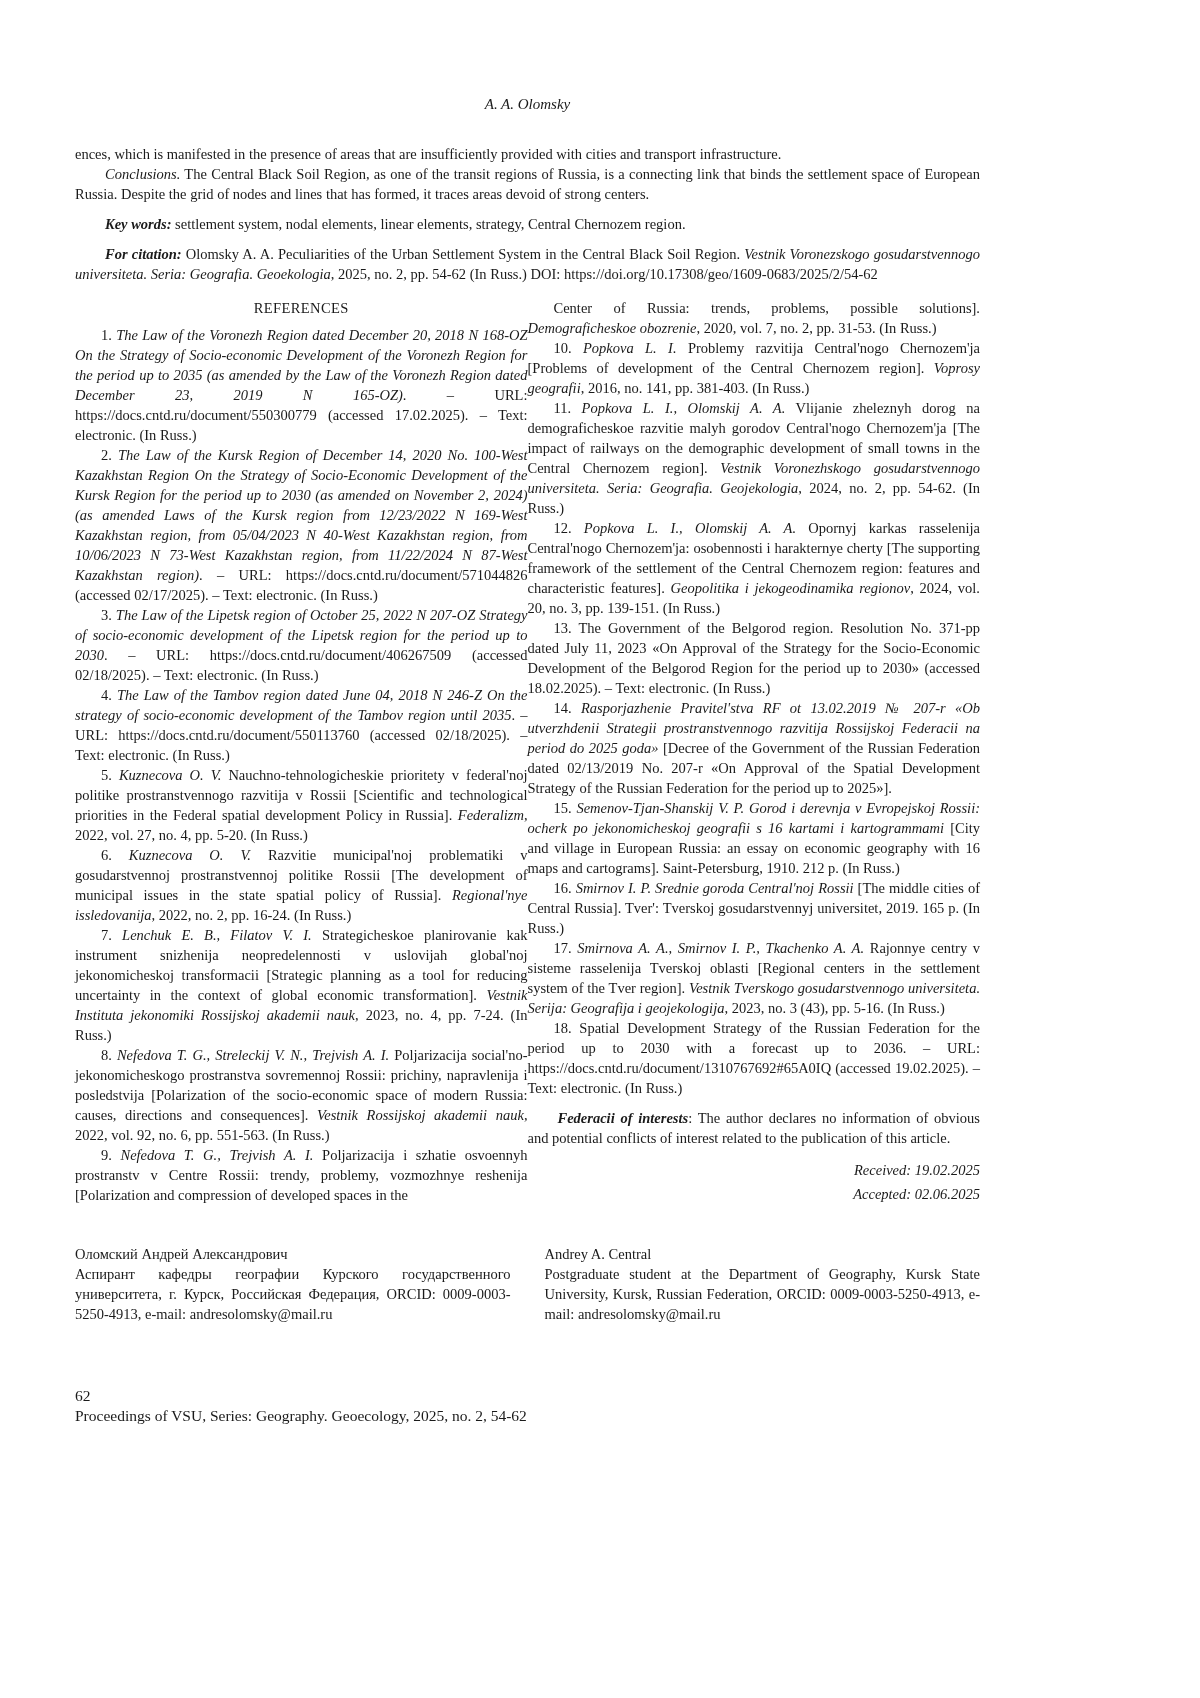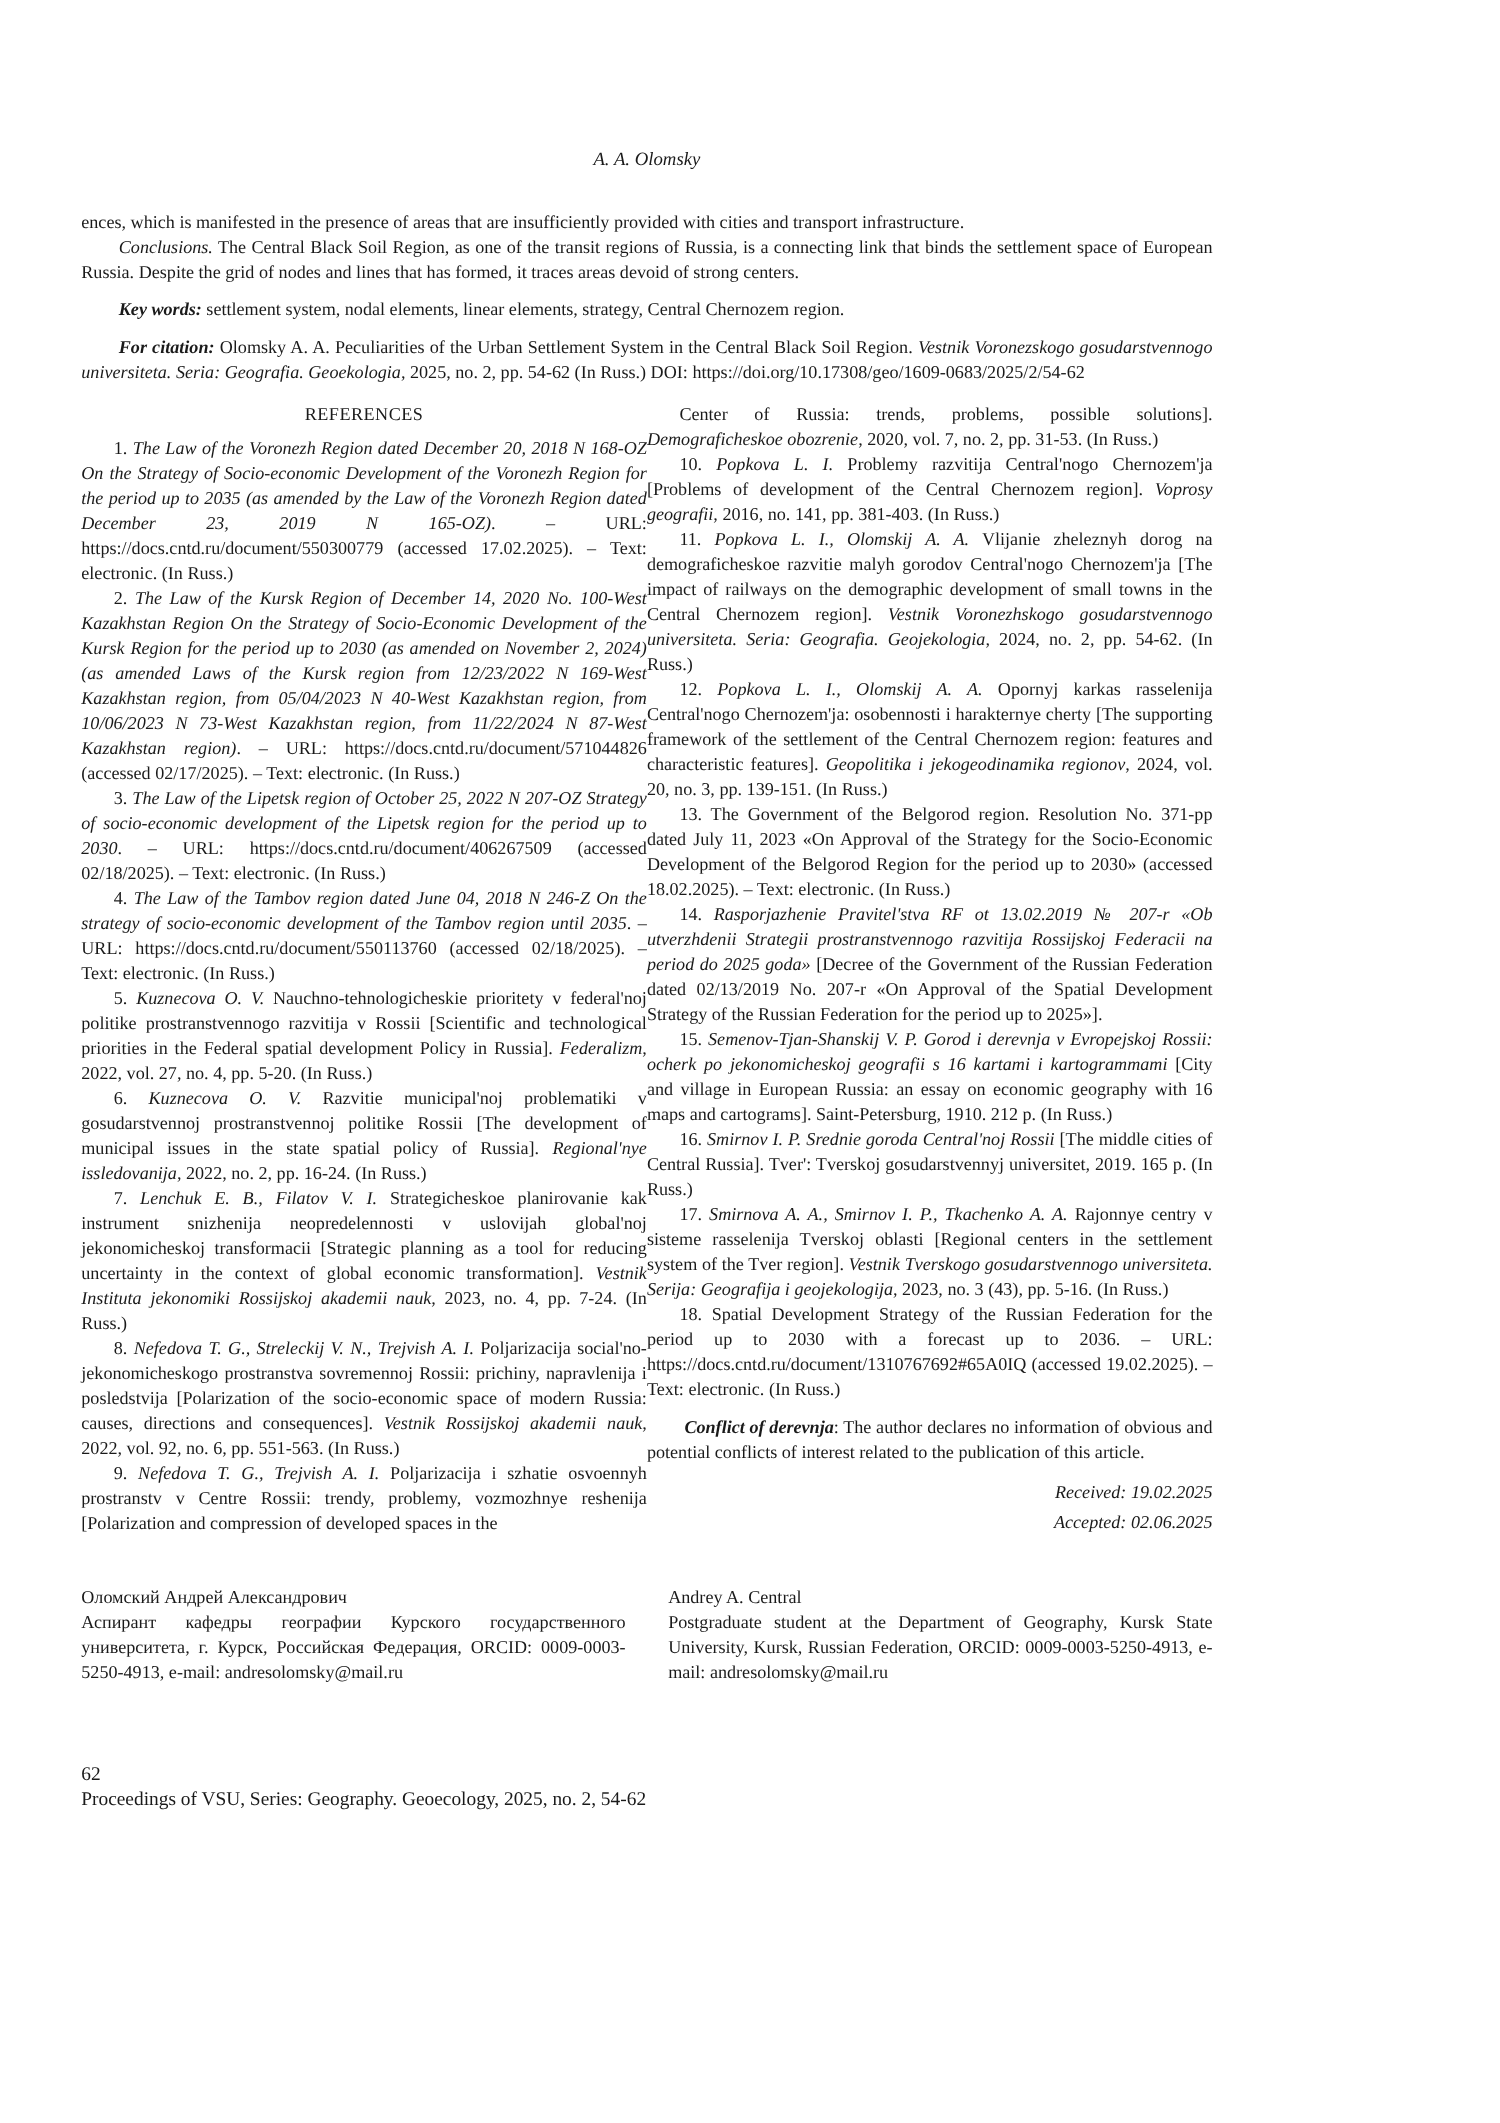--- a/index.html
+++ b/index.html
@@ -8,24 +8,23 @@
     position: relative;
     width: 1200px;
     height: 1698px;
     background: #ffffff;
     color: #1a1a1a;
     font-family: "Liberation Serif", "DejaVu Serif", serif;
     overflow: hidden;
   }
   .content {
     position: absolute;
-    left: 65px;
+    left: 75px;
     top: 94px;
     width: 905px;
-    margin-top: 24px;
   }
   .running-head {
     text-align: center;
     font-style: italic;
     font-size: 15px;
     line-height: 20px;
     margin-bottom: 30px;
   }
   .body-p {
     margin: 0;
@@ -128,21 +127,21 @@
             <p class="ref"><span>10. </span><span class="seg-i">Popkova L. I.</span><span> Problemy razvitija Central'nogo Chernozem'ja [Problems of development of the Central Chernozem region]. </span><span class="seg-i">Voprosy geografii</span><span>, 2016, no. 141, pp. 381-403. (In Russ.)</span></p>
             <p class="ref"><span>11. </span><span class="seg-i">Popkova L. I., Olomskij A. A.</span><span> Vlijanie zheleznyh dorog na demograficheskoe razvitie malyh gorodov Central'nogo Chernozem'ja [The impact of railways on the demographic development of small towns in the Central Chernozem region]. </span><span class="seg-i">Vestnik Voronezhskogo gosudarstvennogo universiteta. Seria: Geografia. Geojekologia</span><span>, 2024, no. 2, pp. 54-62. (In Russ.)</span></p>
             <p class="ref"><span>12. </span><span class="seg-i">Popkova L. I., Olomskij A. A.</span><span> Opornyj karkas rasselenija Central'nogo Chernozem'ja: osobennosti i harakternye cherty [The supporting framework of the settlement of the Central Chernozem region: features and characteristic features]. </span><span class="seg-i">Geopolitika i jekogeodinamika regionov</span><span>, 2024, vol. 20, no. 3, pp. 139-151. (In Russ.)</span></p>
             <p class="ref"><span>13. The Government of the Belgorod region. Resolution No. 371-pp dated July 11, 2023 «On Approval of the Strategy for the Socio-Economic Development of the Belgorod Region for the period up to 2030» (accessed 18.02.2025). – Text: electronic. (In Russ.)</span></p>
             <p class="ref"><span>14. </span><span class="seg-i">Rasporjazhenie Pravitel'stva RF ot 13.02.2019 № 207-r «Ob utverzhdenii Strategii prostranstvennogo razvitija Rossijskoj Federacii na period do 2025 goda»</span><span> [Decree of the Government of the Russian Federation dated 02/13/2019 No. 207-r «On Approval of the Spatial Development Strategy of the Russian Federation for the period up to 2025»].</span></p>
             <p class="ref"><span>15. </span><span class="seg-i">Semenov-Tjan-Shanskij V. P. Gorod i derevnja v Evropejskoj Rossii: ocherk po jekonomicheskoj geografii s 16 kartami i kartogrammami</span><span> [City and village in European Russia: an essay on economic geography with 16 maps and cartograms]. Saint-Petersburg, 1910. 212 p. (In Russ.)</span></p>
             <p class="ref"><span>16. </span><span class="seg-i">Smirnov I. P. Srednie goroda Central'noj Rossii</span><span> [The middle cities of Central Russia]. Tver': Tverskoj gosudarstvennyj universitet, 2019. 165 p. (In Russ.)</span></p>
             <p class="ref"><span>17. </span><span class="seg-i">Smirnova A. A., Smirnov I. P., Tkachenko A. A.</span><span> Rajonnye centry v sisteme rasselenija Tverskoj oblasti [Regional centers in the settlement system of the Tver region]. </span><span class="seg-i">Vestnik Tverskogo gosudarstvennogo universiteta. Serija: Geografija i geojekologija</span><span>, 2023, no. 3 (43), pp. 5-16. (In Russ.)</span></p>
             <p class="ref"><span>18. Spatial Development Strategy of the Russian Federation for the period up to 2030 with a forecast up to 2036. – URL: https://docs.cntd.ru/document/1310767692#65A0IQ (accessed 19.02.2025). – Text: electronic. (In Russ.)</span></p>
           </div>
-        <p class="body-p conflict"><span class="seg-bi">Conflict of derevnja</span><span>: The author declares no information of obvious and potential conflicts of interest related to the publication of this article.</span></p>
+        <p class="body-p conflict"><span class="seg-bi">Federacii of interests</span><span>: The author declares no information of obvious and potential conflicts of interest related to the publication of this article.</span></p>
         <div class="dates">
           <p class="date">Received: 19.02.2025</p>
           <p class="date">Accepted: 02.06.2025</p>
         </div>
       </div>
     </div>
 
     <div class="authors">
       <div class="col">
         <p class="author-name">Оломский Андрей Александрович</p>

